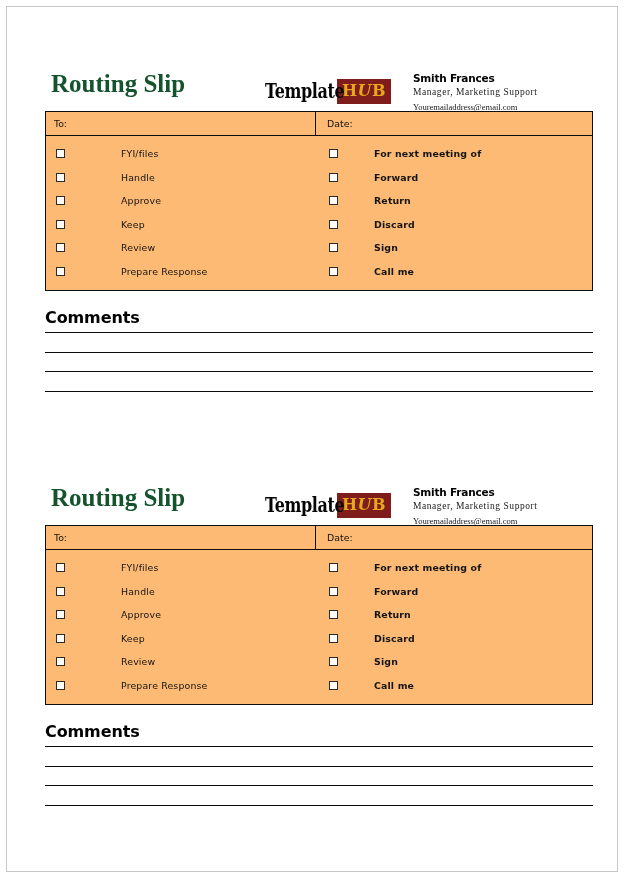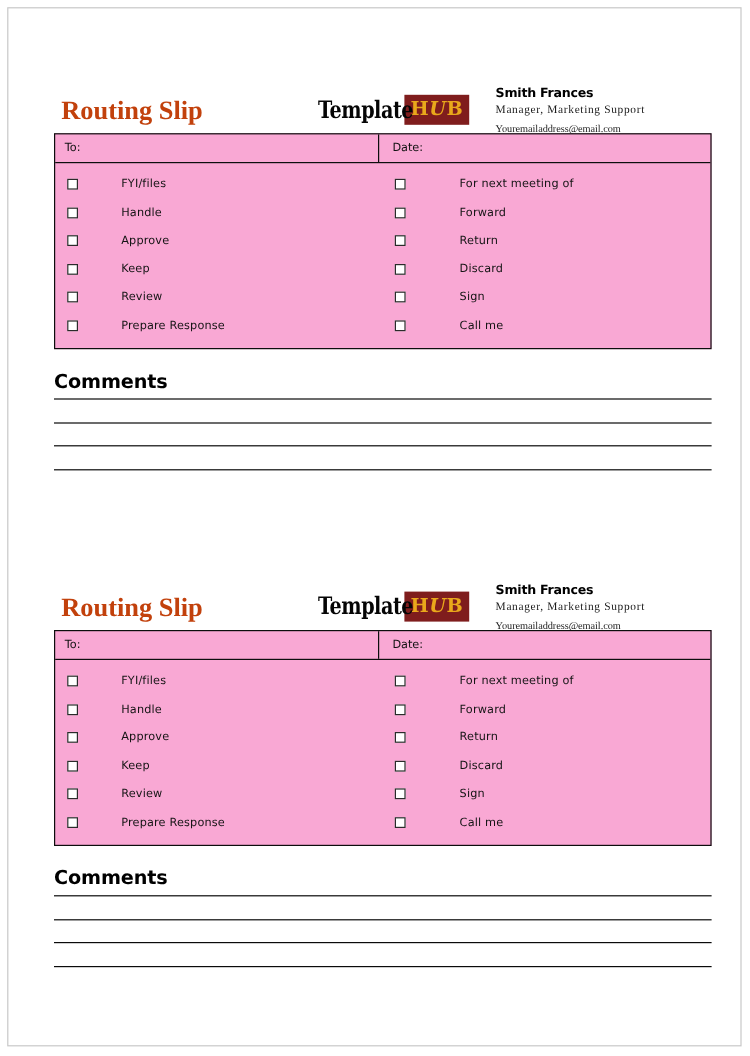--- a/index.html
+++ b/index.html
@@ -36,26 +36,26 @@
 
   
   .slip-header {
     position: relative;
     height: 58px;
     margin: 0 34px 0 38px;
   }
   .slip-title {
     position: absolute;
     left: 6px;
-    top: 28px;
+    top: 18px;
     font-family: "Liberation Serif", "DejaVu Serif", serif;
     font-weight: bold;
-    font-size: 22px;
+    font-size: 25px;
     line-height: 1;
-    color: #c2410c;
+    color: #14532d;
     letter-spacing: 0px;
   }
 
   
   .brand {
     position: absolute;
     left: 220px;
     top: 26px;
     display: flex;
     align-items: center;
@@ -117,21 +117,21 @@
     line-height: 14px;
     letter-spacing: -0.05px;
   }
 
   
   .slip-table {
     position: relative;
     margin: 0 26px 0 38px;
     border: 1.5px solid #0d0d0d;
     box-sizing: border-box;
-    background: #f9a8d4;
+    background: #fdba74;
     text-align: right;
   }
   .table-head {
     position: relative;
     display: flex;
     height: 23px;
     border-bottom: 1.5px solid #0d0d0d;
   }
   .head-cell {
     display: flex;
@@ -152,41 +152,42 @@
   .col {
     box-sizing: border-box;
   }
   .col.left  { width: 270px; }
   .col.right { flex: 1; }
 
   .cb-row {
     display: flex;
     align-items: center;
     height: 23.5px;
+    gap: 20px;
   }
   .col.left  .cb-row { padding-left: 10px; }
   .col.right .cb-row { padding-left: 13px; }
 
   .checkbox {
     width: 9px;
     height: 9px;
     border: 1.3px solid #2b2b2b;
     background: #fff;
     box-sizing: border-box;
     flex: 0 0 auto;
   }
   .cb-label {
     font-family: "DejaVu Sans", "Liberation Sans", sans-serif;
     font-size: 9.4px;
     color: #141414;
     letter-spacing: 0.15px;
     white-space: nowrap;
   }
   .col.left  .cb-label { margin-left: 36px; }
-  .col.right .cb-label { margin-left: 45px; }
+  .col.right .cb-label { margin-left: 16px; font-weight: bold; }
 
   
   .comments {
     margin: 17px 26px 0 38px;
   }
   .comments-title {
     font-family: "DejaVu Sans", "Liberation Sans", sans-serif;
     font-size: 16px;
     font-weight: bold;
     color: #000;

